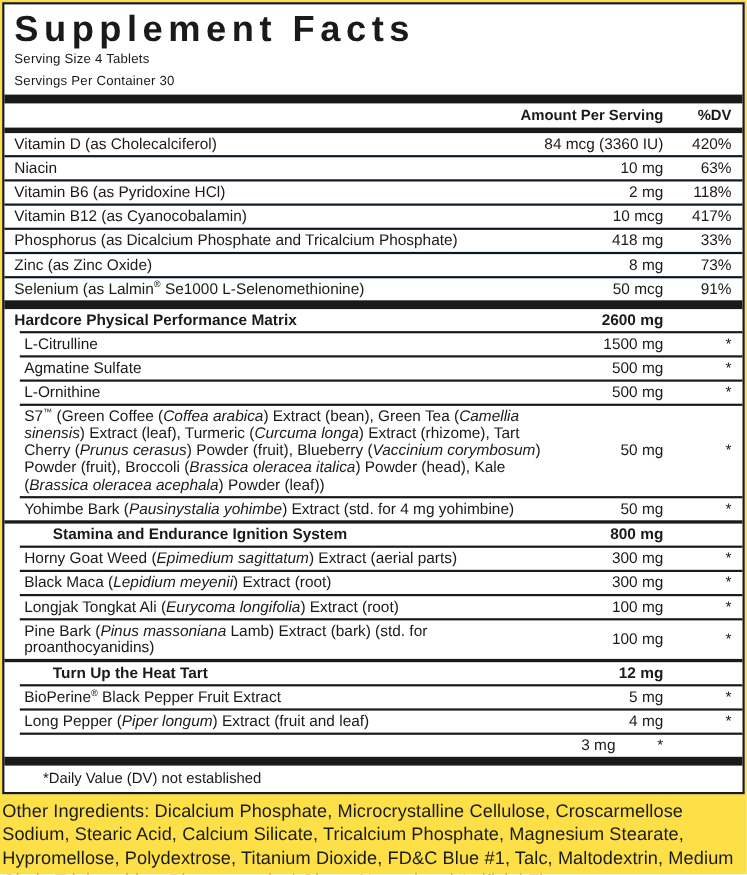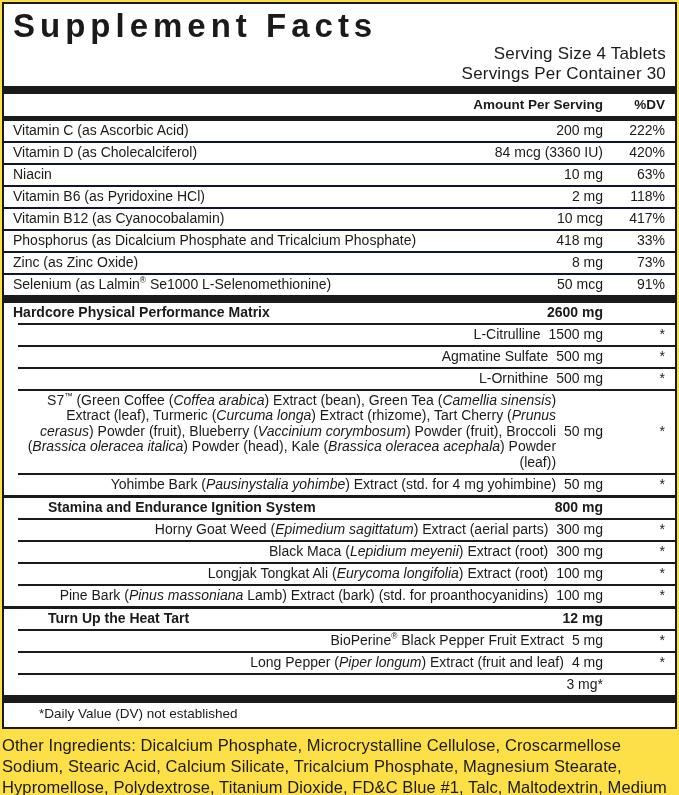--- a/index.html
+++ b/index.html
@@ -18,43 +18,43 @@
   }
 
   .head { padding: 3px 9px 3px 9px; }
   .title {
     font-size: 33px;
     font-weight: bold;
     letter-spacing: 5px;
     line-height: 37px;
     white-space: nowrap;
   }
-  .serving { font-size: 17px; line-height: 19.5px; letter-spacing: 0.2px; text-align: right; }
+  .serving { font-size: 12px; line-height: 19.5px; letter-spacing: 0.2px; }
 
   .bar { height: 8px; background: #1a1a1a; }
   .bar.mid { height: 5px; }
 
   .row {
     display: grid;
     grid-template-columns: 1fr max-content 62px;
     align-items: center;
     padding: 2px 10px 2.5px 9px;
   }
   .name { font-size: 14px; line-height: 15.5px; padding-right: 8px; }
-  .amt, .dv { font-size: 14px; white-space: nowrap; justify-self: end; line-height: 15.5px; }
+  .amt, .dv { font-size: 14px; white-space: nowrap; justify-self: end; line-height: 15.5px; margin-left: 38px; }
 
   .colhead { padding-top: 3px; padding-bottom: 3px; }
   .colhead .amt, .colhead .dv { font-size: 13.5px; font-weight: bold; }
 
   #vitamins .row + .row { border-top: 2px solid #0f172a; }
 
   .section-head .name, .section-head .amt { font-weight: bold; }
   .section-head.rule { border-top: 3px solid #1a1a1a; padding-left: 44px; }
 
-  .row.sub { margin-left: 14px; padding-left: 4px; border-top: 2px solid #1a1a1a; text-align: right; }
+  .row.sub { margin-left: 14px; padding-left: 4px; border-top: 2px solid #1a1a1a; }
 
   .foot { padding: 3.5px 10px 5px 9px; margin-left: 26px; }
   .foot .name { font-size: 13.5px; }
 
   sup { font-size: 60%; line-height: 0; }
 
   .other {
     margin: 6px 0 0 2px;
     width: 676px;
     font-size: 16.5px;
@@ -80,25 +80,20 @@
     <div class="row colhead">
       <div class="name"></div>
       <div class="amt">Amount Per Serving</div>
       <div class="dv">%DV</div>
     </div>
 
     <div class="bar mid"></div>
 
     <div id="vitamins">
         <div class="row">
-          <div class="name"><span>Vitamin C (as Ascorbic Acid)</span></div>
-          <div class="amt">200 mg</div>
-          <div class="dv">222%</div>
-        </div>
-        <div class="row">
           <div class="name"><span>Vitamin D (as Cholecalciferol)</span></div>
           <div class="amt">84 mcg (3360 IU)</div>
           <div class="dv">420%</div>
         </div>
         <div class="row">
           <div class="name"><span>Niacin</span></div>
           <div class="amt">10 mg</div>
           <div class="dv">63%</div>
         </div>
         <div class="row">

